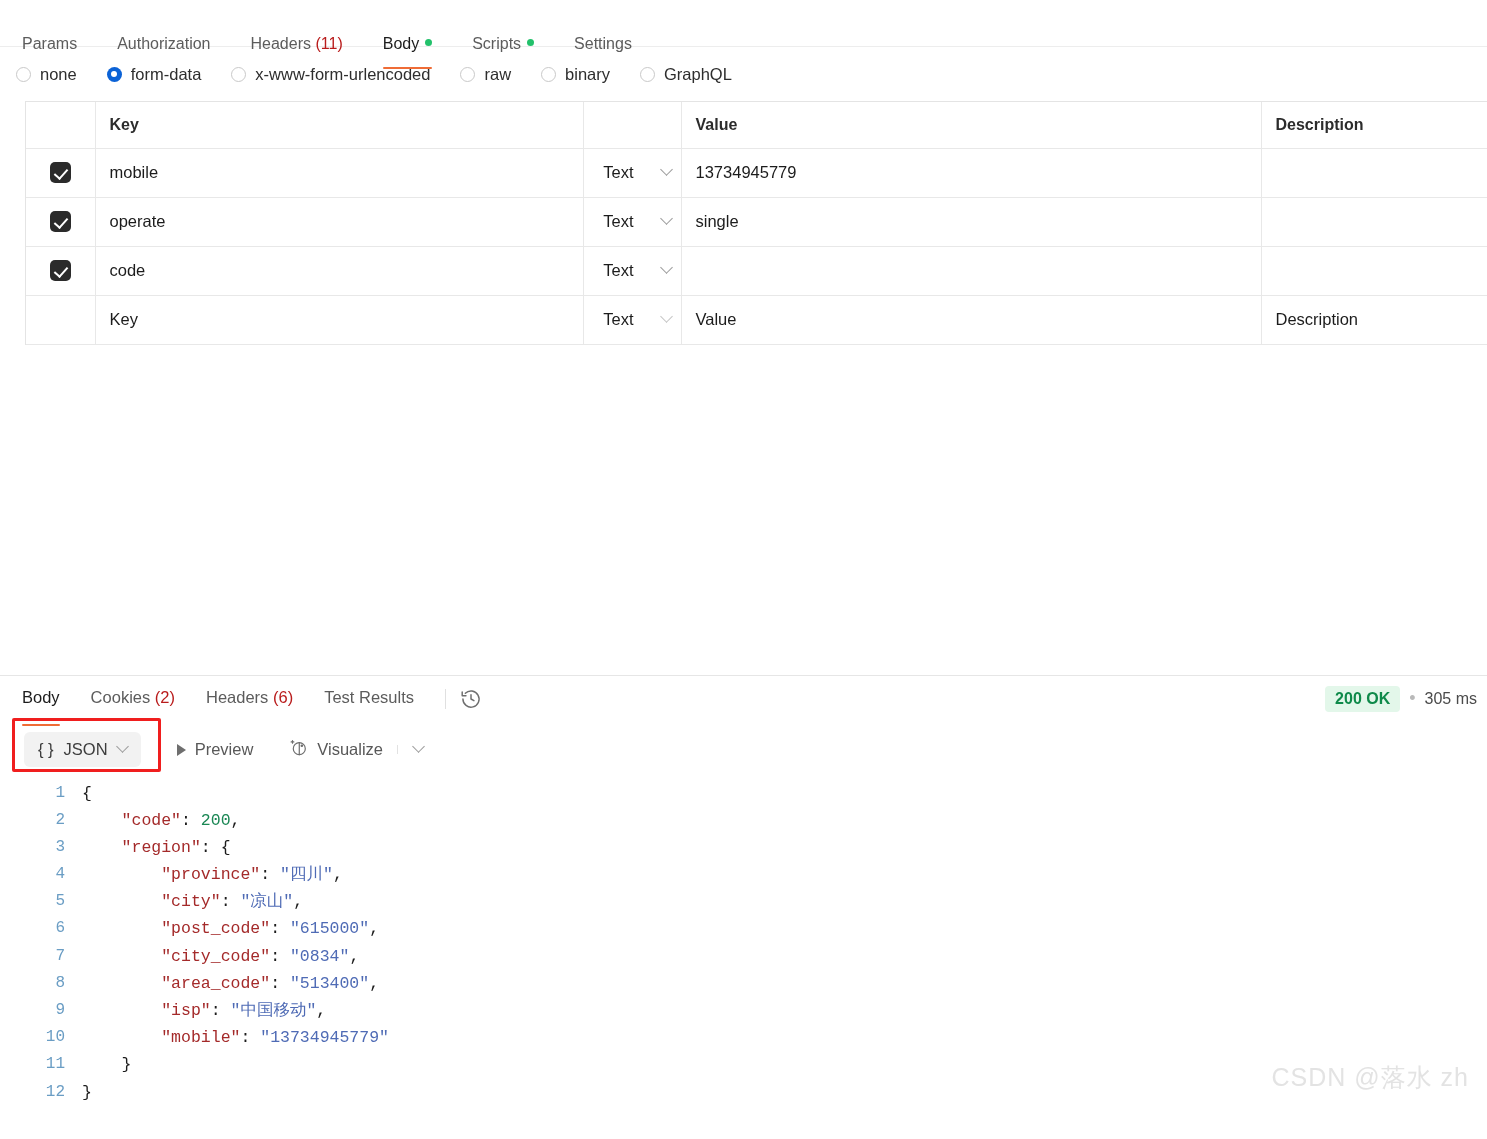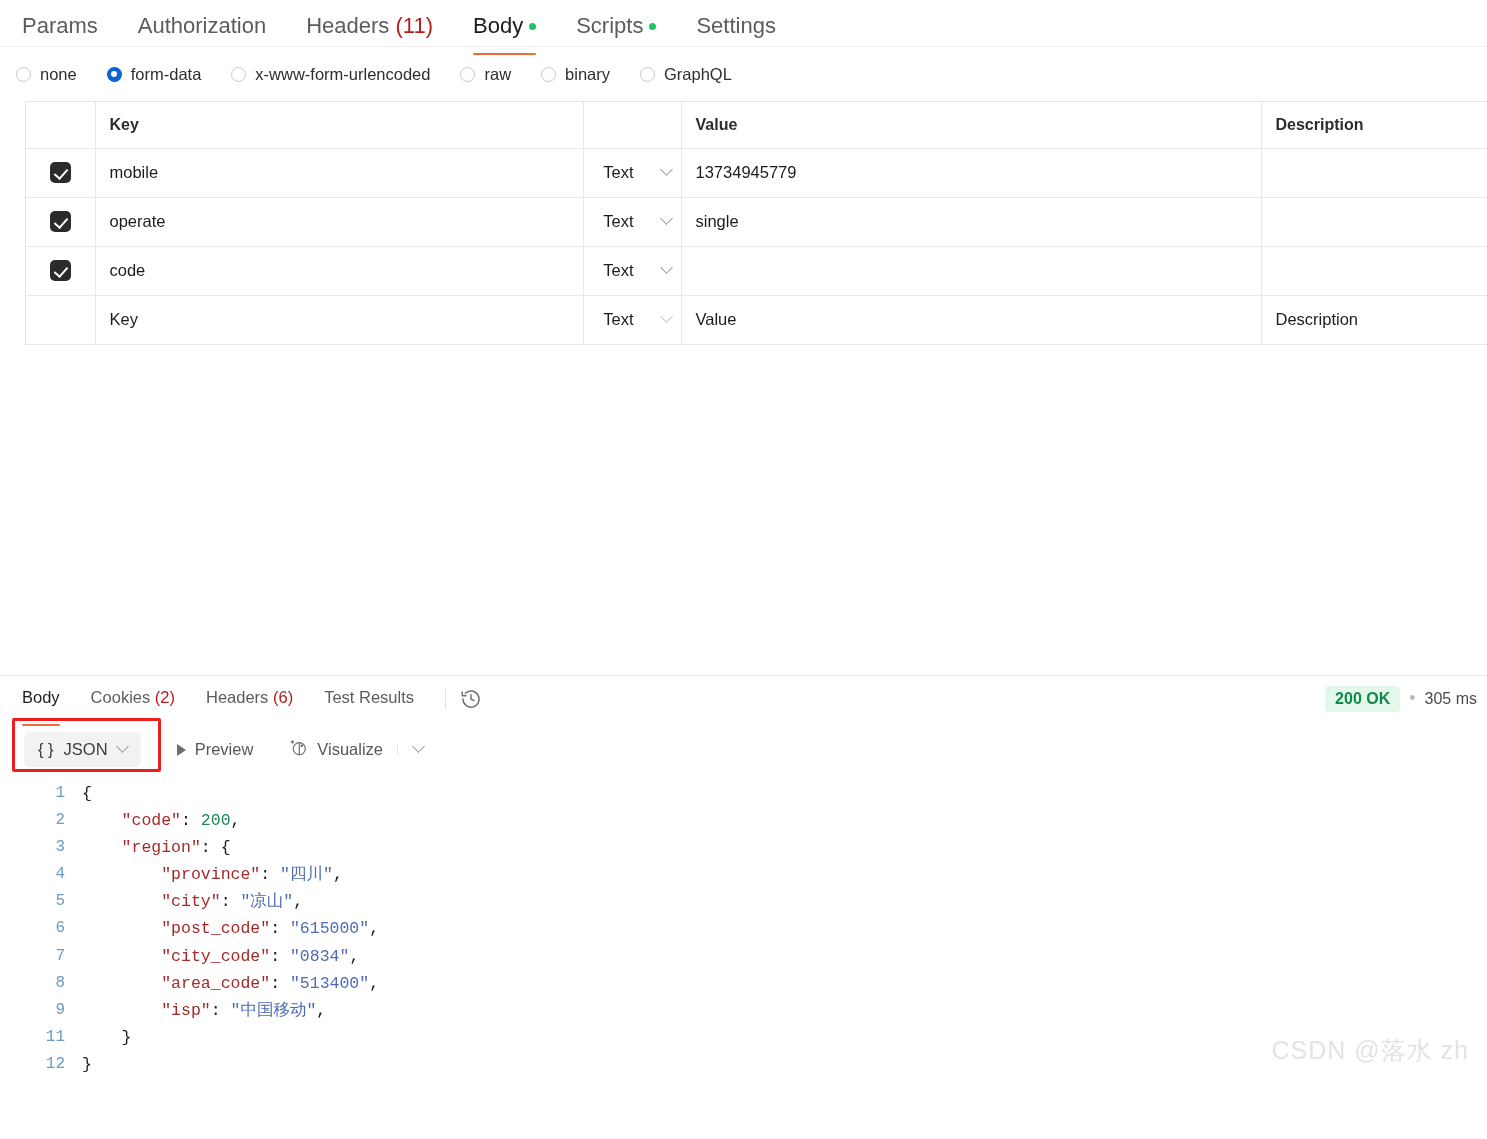--- a/index.html
+++ b/index.html
@@ -15,26 +15,27 @@
   
   .req-tabbar {
     display: flex;
     align-items: flex-start;
     height: 47px;
     padding-left: 22px;
     border-bottom: 1px solid #ededed;
   }
   .req-tab {
     position: relative;
-    font-size: 22px;
+    font-size: 16px;
     color: #5c5c5c;
     padding: 13px 0 16px 0;
     margin-right: 40px;
     white-space: nowrap;
     cursor: pointer;
+    margin-top: 22px;
   }
   .req-tab.active { color: #1c1c1c; }
   .req-tab.active::after {
     content: "";
     position: absolute;
     left: 0; right: 0; bottom: 0;
     height: 2.5px;
     background: #ef6c36;
     border-radius: 2px;
   }
@@ -500,20 +501,24 @@
         </div>
         <div class="code-line">
           <span class="ln">8</span>
           <span class="code-text">        <span class="k">"area_code"</span><span class="p">: </span><span class="s">"513400"</span><span class="p">,</span></span>
         </div>
         <div class="code-line">
           <span class="ln">9</span>
           <span class="code-text">        <span class="k">"isp"</span><span class="p">: </span><span class="s">"中国移动"</span><span class="p">,</span></span>
         </div>
         <div class="code-line">
+          <span class="ln">10</span>
+          <span class="code-text">        <span class="k">"mobile"</span><span class="p">: </span><span class="s">"13734945779"</span></span>
+        </div>
+        <div class="code-line">
           <span class="ln">11</span>
           <span class="code-text">    <span class="b">}</span></span>
         </div>
         <div class="code-line">
           <span class="ln">12</span>
           <span class="code-text"><span class="b">}</span></span>
         </div>
       </div>
   </div>
 

